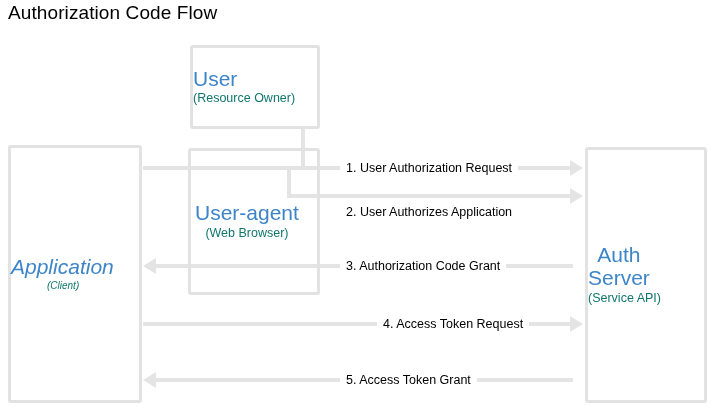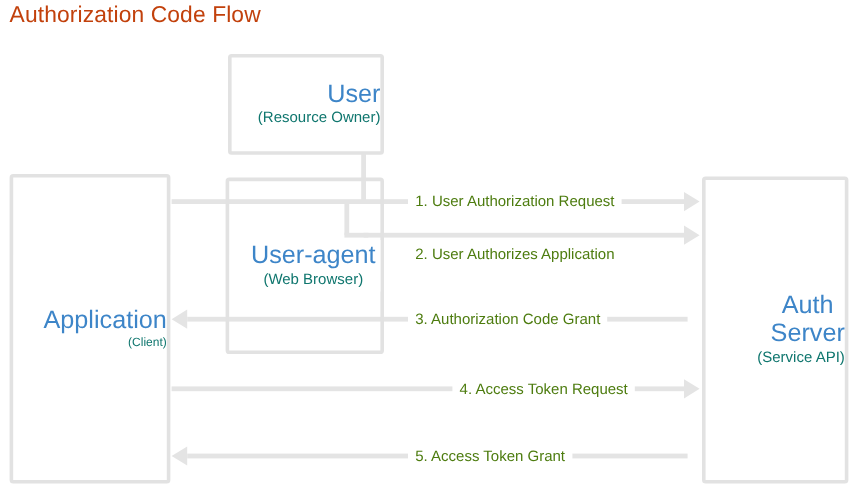--- a/index.html
+++ b/index.html
@@ -17,35 +17,35 @@
     background: #ffffff;
     overflow: hidden;
   }
 
   
   .title {
     position: absolute;
     left: 8px;
     top: 2px;
     font-size: 19px;
-    color: #c2410c;
+    color: #000000;
     letter-spacing: 0.1px;
     white-space: nowrap;
   }
 
   
   .node {
     position: absolute;
     box-sizing: border-box;
     background: #ffffff;
     border: 3px solid #e2e2e2;
     border-radius: 3px;
     display: flex;
     flex-direction: column;
-    align-items: flex-end;
+    align-items: flex-start;
     justify-content: center;
     text-align: center;
     z-index: 3;
   }
   .node .primary {
     color: #3d85c8;
     line-height: 1.08;
     white-space: pre-line;
   }
   .node .secondary {
@@ -56,21 +56,21 @@
 
   #node-user {
     left: 190px;  top: 45px;
     width: 130px; height: 84px;
   }
   #node-user .primary   { font-size: 21px; }
   #node-user .secondary { font-size: 12.5px; }
 
   #node-application {
     left: 8px;   top: 145px;
-    width: 134px; height: 258px;
+    width: 134px; height: 258px; font-style: italic;
   }
   #node-application .primary   { font-size: 21px; }
   #node-application .secondary { font-size: 10px; margin-left: 36px; }
 
   #node-user-agent {
     left: 188px; top: 148px;
     width: 132px; height: 147px;
     background: transparent;
   }
   #node-user-agent .primary   { font-size: 21px; }
@@ -114,21 +114,21 @@
     width: 0; height: 0;
     border-top: 8px solid transparent;
     border-bottom: 8px solid transparent;
     border-right: 13px solid #e4e4e4;
     z-index: 2;
   }
 
   
   .flow-label {
     position: absolute;
-    color: #4d7c0f;
+    color: #000000;
     font-size: 12.5px;
     background: #ffffff;
     padding: 0 6px;
     white-space: nowrap;
     z-index: 4;
     transform: translateY(-50%);
   }
 </style>
 </head>
 <body>

